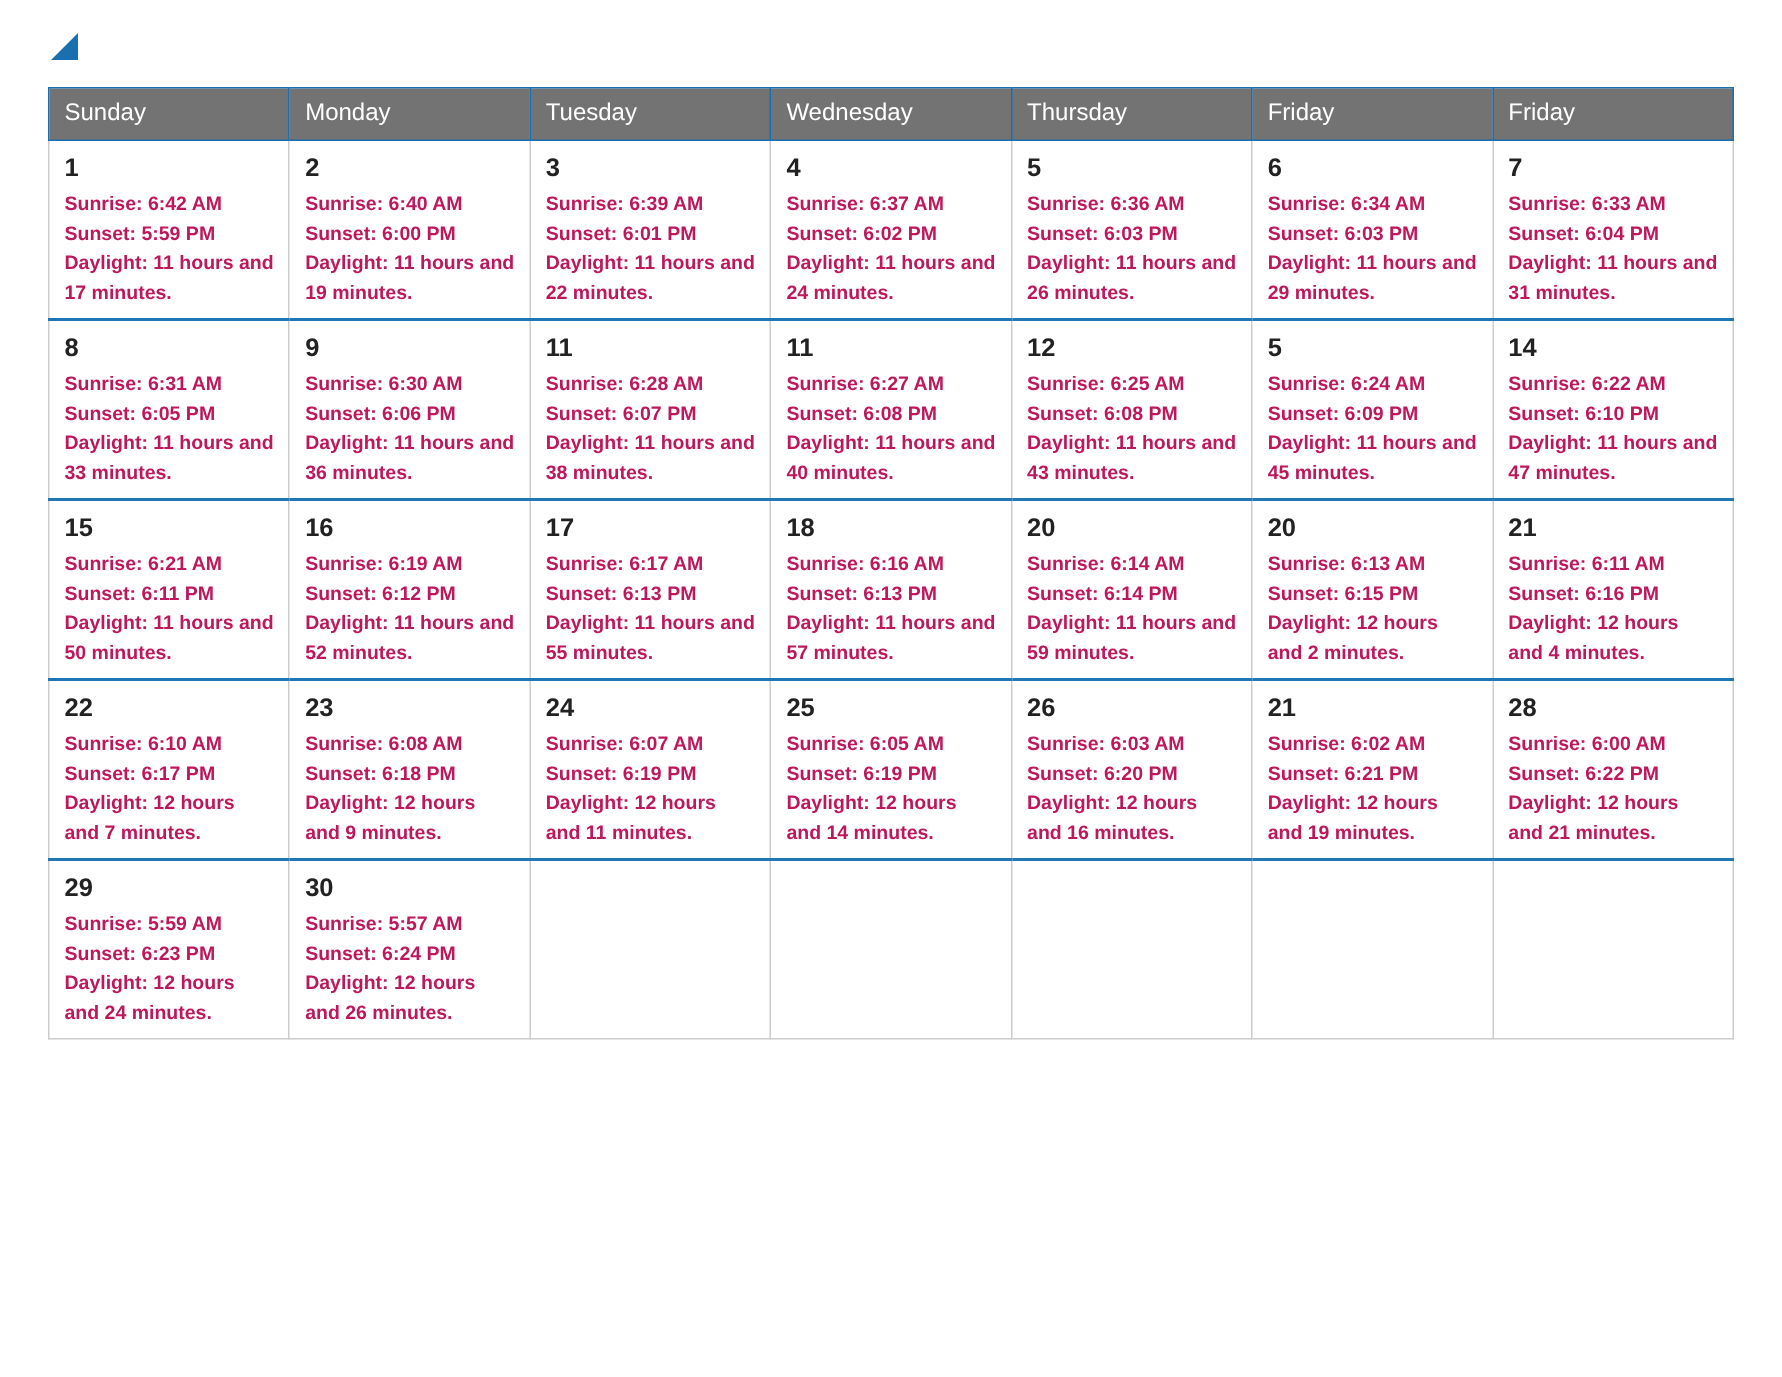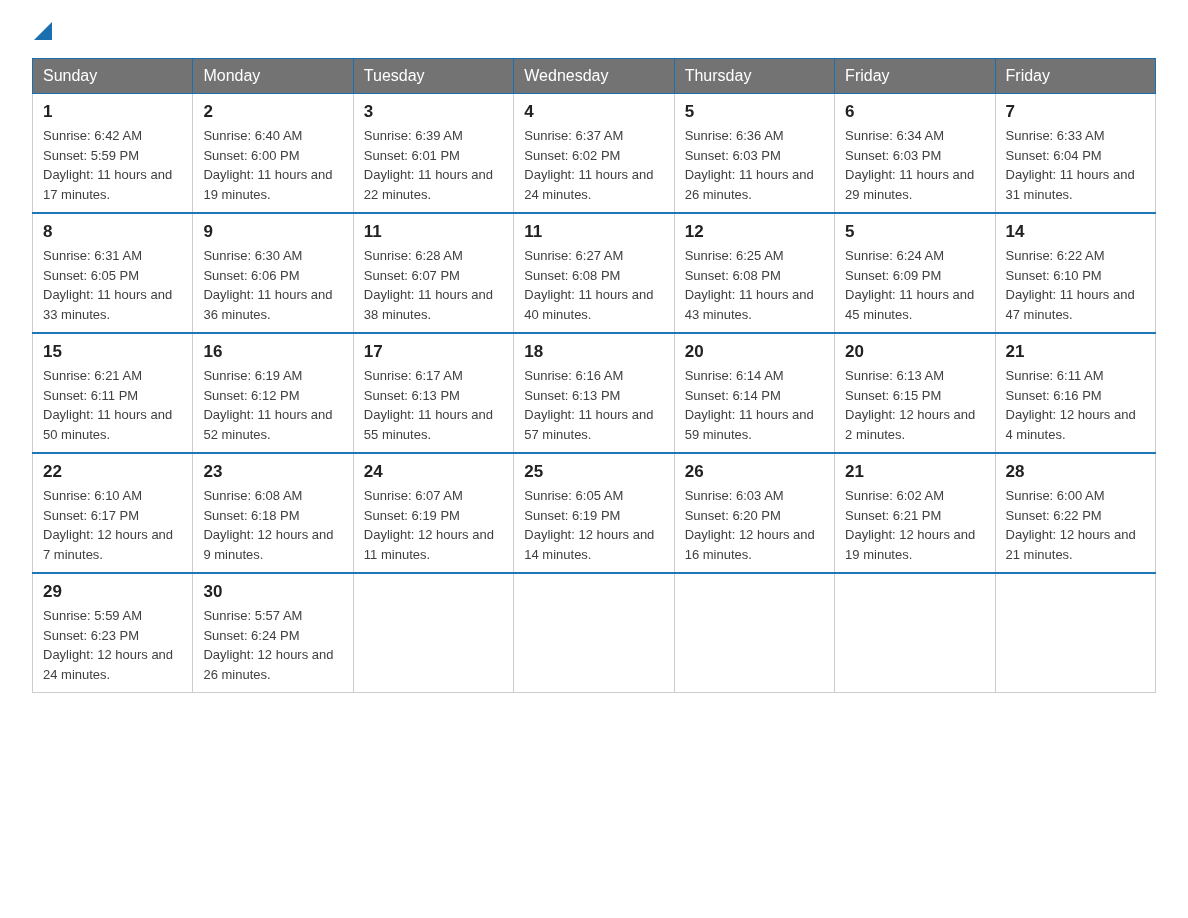--- a/index.html
+++ b/index.html
@@ -78,22 +78,23 @@
     }
     .day-number {
       font-size: 17px;
       font-weight: bold;
       color: #222;
       display: block;
       margin-bottom: 4px;
     }
     .day-info {
       font-size: 13px;
-      color: #404040;
+      color: #be185d;
       line-height: 1.5;
+      font-weight: bold;
     }
     .empty-cell {
       background: #fff;
     }
   </style>
 </head>
 <body>
 
 <div class="header">
   <div class="logo">

